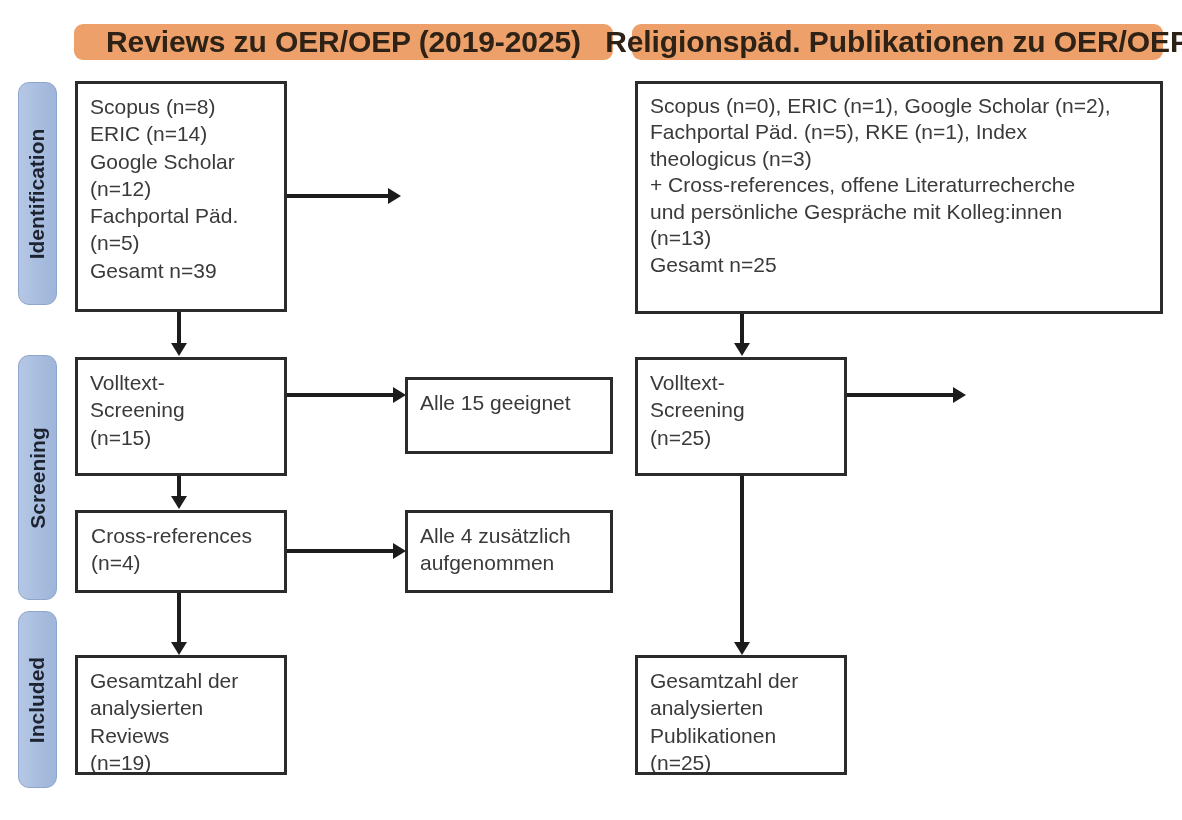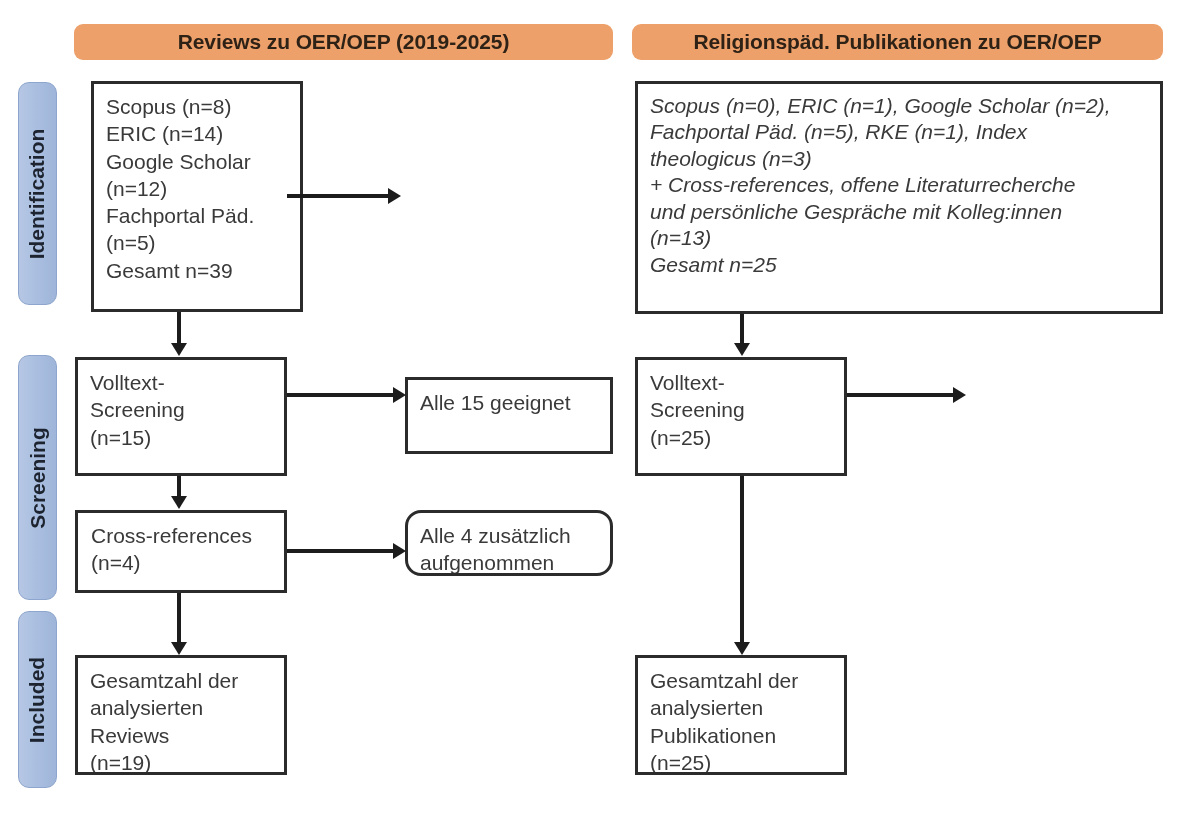--- a/index.html
+++ b/index.html
@@ -20,21 +20,21 @@
   
   .hdr-bar {
     position: absolute;
     background: #eda06a;
     border-radius: 9px;
     display: flex;
     align-items: center;
     justify-content: center;
     color: #2e2217;
     font-weight: bold;
-    font-size: 21px;
+    font-size: 30px;
     letter-spacing: -0.1px;
     white-space: nowrap;
   }
 
   
   .stage-pill {
     position: absolute;
     background: linear-gradient(to right, #b6c7e4 0%, #aabfe0 45%, #9fb5d9 100%);
     border: 1px solid #8ea6cd;
     border-radius: 11px;
@@ -57,21 +57,21 @@
     background: #ffffff;
     border: 3px solid #2b2b2b;
     box-sizing: border-box;
     padding: 9px 10px 6px 12px;
     font-size: 21px;
     line-height: 1.30;
     color: #3a3a3a;
     white-space: pre-line;
     overflow: hidden;
   }
-  .pbox.tight { line-height: 1.26; font-style: italic; }
+  .pbox.tight { line-height: 1.26; }
 
   
   .vline, .hline {
     position: absolute;
     background: #1c1c1c;
   }
   .vline { width: 4px; }
   .hline { height: 4px; }
 
   .arrow-down {
@@ -107,21 +107,21 @@
   </div>
 
   <div class="stage-pill" style="left:18px; top:355px; width:37px; height:243px;">
     <span>Screening</span>
   </div>
 
   <div class="stage-pill" style="left:18px; top:611px; width:37px; height:175px;">
     <span>Included</span>
   </div>
 
-  <div class="pbox" style="left:75px; top:81px; width:212px; height:231px;margin-left:16px;">Scopus (n=8)
+  <div class="pbox" style="left:75px; top:81px; width:212px; height:231px;">Scopus (n=8)
 ERIC (n=14)
 Google Scholar
 (n=12)
 Fachportal Päd.
 (n=5)
 Gesamt n=39</div>
 
 
   <div class="hline" style="left:287px; top:194px; width:102px;"></div>
   <div class="arrow-right" style="left:388px; top:188px;"></div>
@@ -137,21 +137,21 @@
 
   <div class="hline" style="left:287px; top:393px; width:107px;"></div>
   <div class="arrow-right" style="left:393px; top:387px;"></div>
 
   <div class="vline" style="left:177px; top:476px; width:4px; height:22px;"></div>
   <div class="arrow-down" style="left:171px; top:496px;"></div>
 
   <div class="pbox" style="left:75px; top:510px; width:212px; height:83px;padding-left:13px;">Cross-references
 (n=4)</div>
 
-  <div class="pbox" style="left:405px; top:510px; width:208px; height:66px;border-radius:16px;">Alle 4 zusätzlich
+  <div class="pbox" style="left:405px; top:510px; width:208px; height:83px;">Alle 4 zusätzlich
 aufgenommen</div>
 
   <div class="hline" style="left:287px; top:549px; width:107px;"></div>
   <div class="arrow-right" style="left:393px; top:543px;"></div>
 
   <div class="vline" style="left:177px; top:593px; width:4px; height:51px;"></div>
   <div class="arrow-down" style="left:171px; top:642px;"></div>
 
   <div class="pbox" style="left:75px; top:655px; width:212px; height:120px;">Gesamtzahl der
 analysierten

